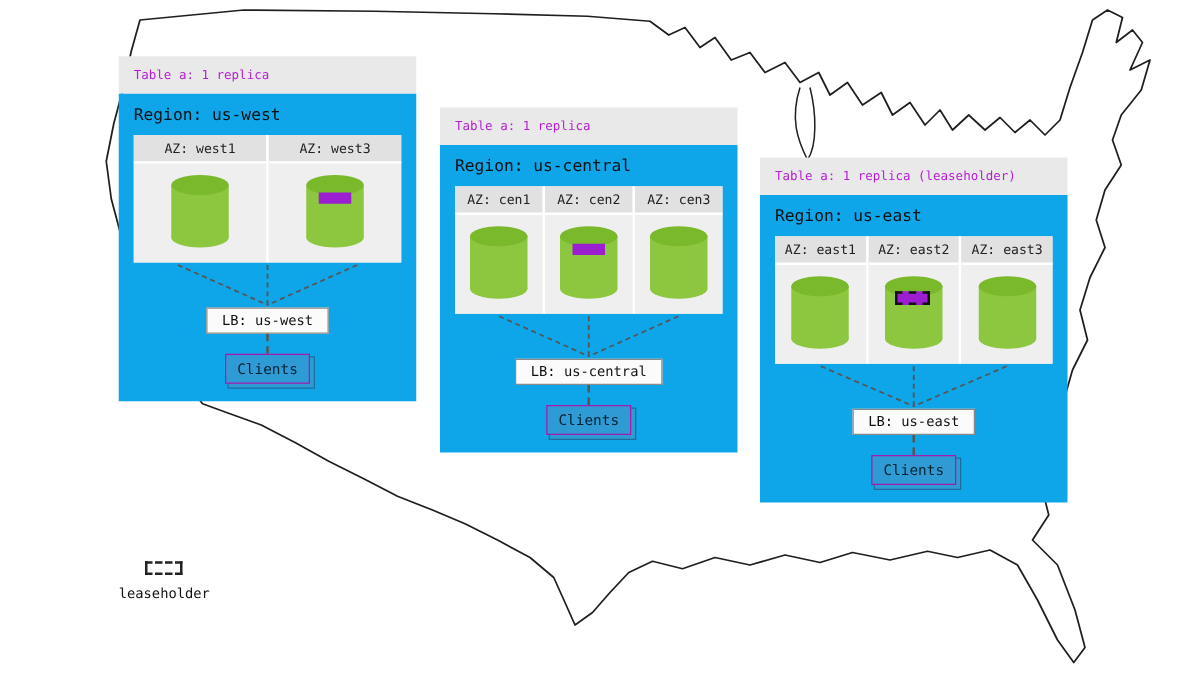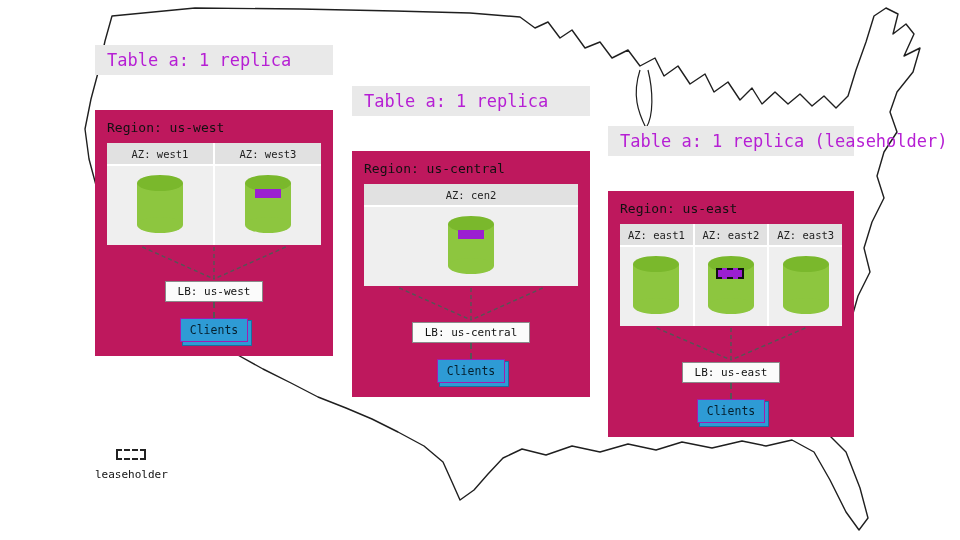--- a/index.html
+++ b/index.html
@@ -9,23 +9,23 @@
   }
   
   .map-svg{position:absolute;left:0;top:0;z-index:0;}
 
   
   .panel{position:absolute;z-index:2;width:238px;}
   .panel.east{width:246px;}
   .panel-title{
     height:30px;display:flex;align-items:center;
     background:#e9e9e9;padding:0 12px;
-    color:#b61fd4;font-size:17px;white-space:nowrap;
-  }
-  .panel-body{background:#be185d;padding-bottom:14px;margin-top:35px;}
+    color:#b61fd4;font-size:10px;white-space:nowrap;
+  }
+  .panel-body{background:#0ea5e9;padding-bottom:14px;}
   .region-label{
     padding:10px 12px 8px;font-size:13px;color:#111;white-space:nowrap;
   }
   .az-box{
     margin:0 12px;display:flex;background:#efefef;justify-content:space-between;
   }
   .az-col{flex:1 1 0;min-width:0;}
   .az-col + .az-col{border-left:2px solid #ffffff;}
   .az-head{
     text-align:center;font-size:10.5px;color:#222;
@@ -133,27 +133,47 @@
       <div class="clients-box">Clients</div>
     </div>
   </div>
 
   <div class="panel" style="left:352px;top:86px;">
     <div class="panel-title">Table a: 1 replica</div>
     <div class="panel-body">
       <div class="region-label">Region: us-central</div>
       <div class="az-box">
         <div class="az-col">
+          <div class="az-head">AZ: cen1</div>
+          <div class="az-body">
+            <div class="cylinder">
+              <div class="cyl-top"></div>
+              <div class="cyl-body"></div>
+              <div class="cyl-bottom"></div>
+            </div>
+          </div>
+        </div>
+        <div class="az-col">
           <div class="az-head">AZ: cen2</div>
           <div class="az-body">
             <div class="cylinder">
               <div class="cyl-top"></div>
               <div class="cyl-body"></div>
               <div class="cyl-bottom"></div>
               <div class="range-marker"></div>
+            </div>
+          </div>
+        </div>
+        <div class="az-col">
+          <div class="az-head">AZ: cen3</div>
+          <div class="az-body">
+            <div class="cylinder">
+              <div class="cyl-top"></div>
+              <div class="cyl-body"></div>
+              <div class="cyl-bottom"></div>
             </div>
           </div>
         </div>
       </div>
       <svg class="fanin" viewBox="0 0 212 36" preserveAspectRatio="none">
         <line x1="35" y1="2" x2="106" y2="34" stroke="#555" stroke-width="1.4" stroke-dasharray="4 3"></line>
         <line x1="106" y1="2" x2="106" y2="34" stroke="#555" stroke-width="1.4" stroke-dasharray="4 3"></line>
         <line x1="177" y1="2" x2="106" y2="34" stroke="#555" stroke-width="1.4" stroke-dasharray="4 3"></line>
       </svg>
       <div class="lb-box">LB: us-central</div>

